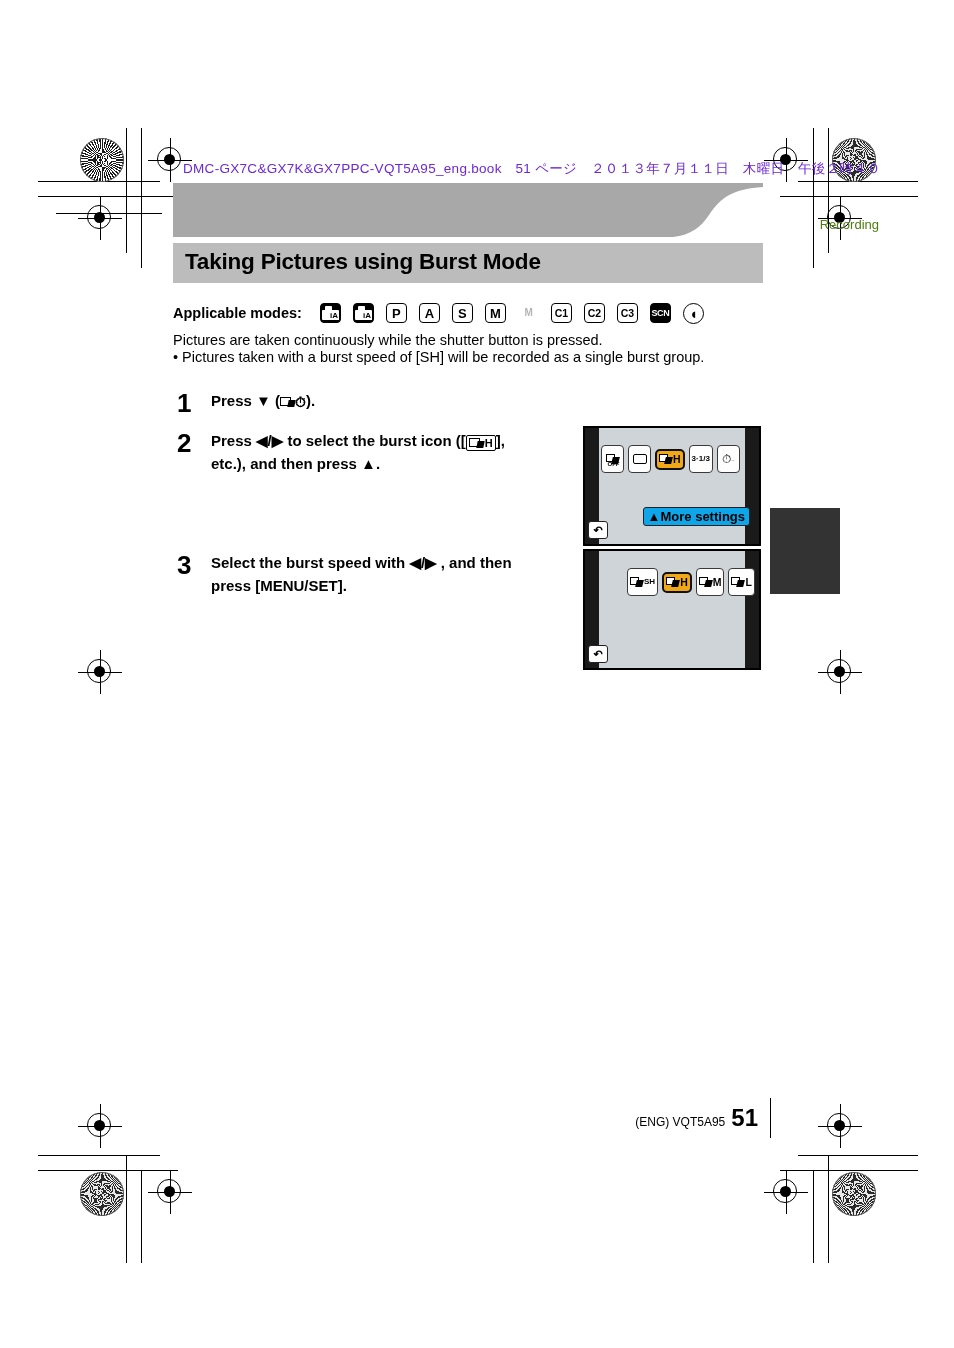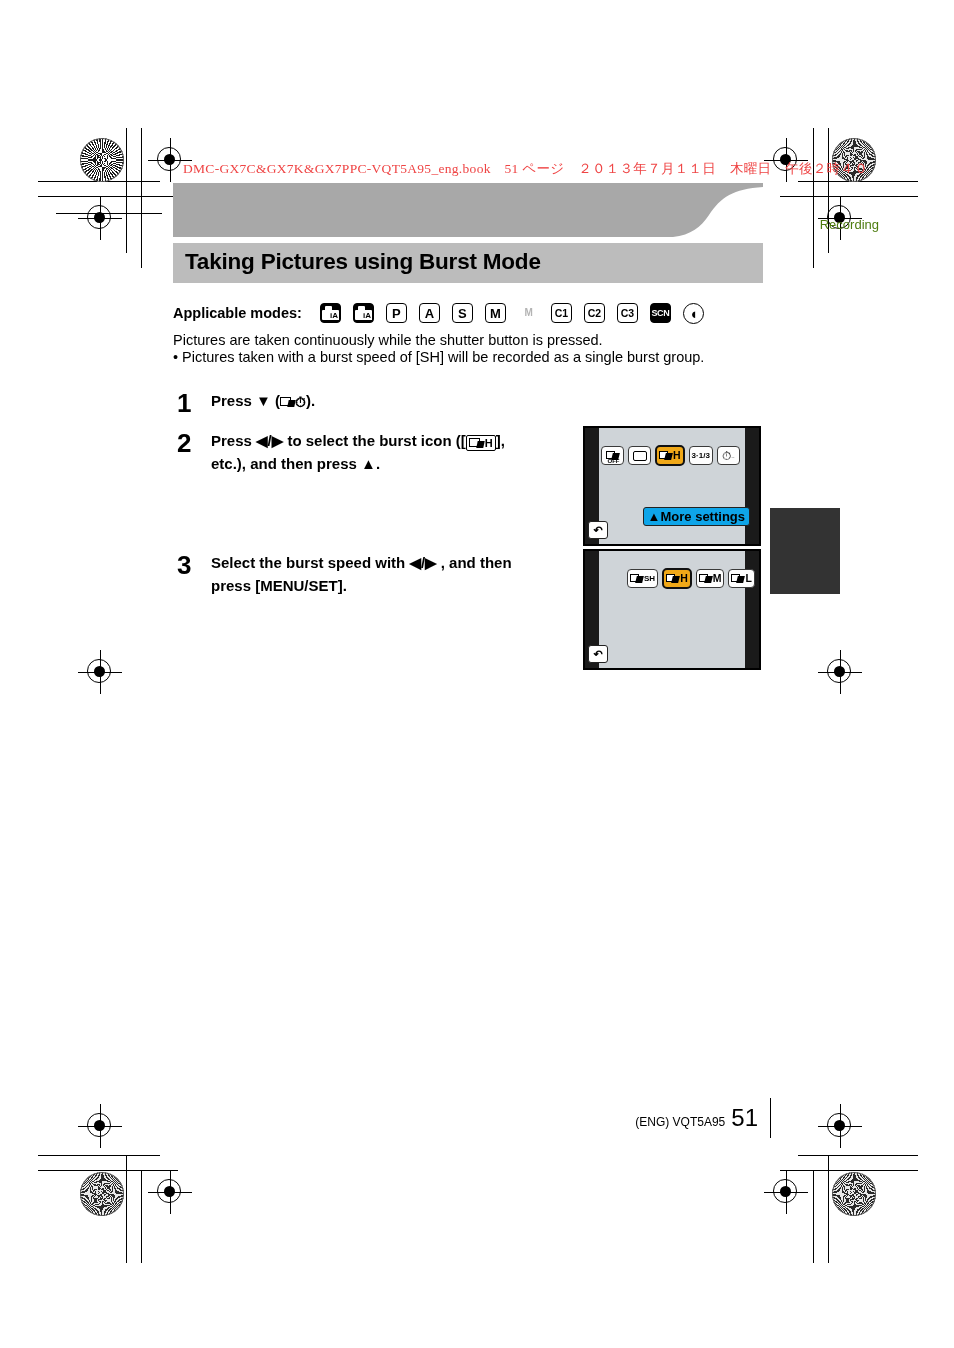--- a/index.html
+++ b/index.html
@@ -32,22 +32,22 @@
       repeating-conic-gradient(#1b1b1b 0deg 4deg, #ffffff 4deg 8deg);
     box-shadow:inset 0 0 0 1px #555;
   }
   .startarget.fine{
     background:repeating-conic-gradient(#2a2a2a 0deg 2.2deg, #e8e8e8 2.2deg 4.4deg);
   }
 
   
   .filehdr{
     position:absolute;left:183px;top:160px;width:620px;
-    font-family:Liberation Serif, serif;
-    font-size:13.5px;color:#ef4444;white-space:nowrap;letter-spacing:0.3px;
+    font-family:Liberation Sans, sans-serif;
+    font-size:13.5px;color:#6d28d9;white-space:nowrap;letter-spacing:0.3px;
   }
   .topband-shape{
     position:absolute;left:173px;top:183px;width:590px;height:58px;overflow:hidden;
   }
   .chaptag{
     position:absolute;right:75px;top:217px;
     font-size:13px;color:#4d7c0f;font-family:"Liberation Sans", sans-serif;
   }
   .titlebar{
     position:absolute;left:173px;top:243px;width:590px;height:40px;
@@ -129,21 +129,21 @@
   .lcd .barR{position:absolute;right:0;top:0;bottom:0;width:14px;background:#1a1a1a;}
   .lcd1{left:583px;top:426px;width:178px;height:120px;}
   .lcd2{left:583px;top:549px;width:178px;height:121px;}
 
   .iconrow{position:absolute;display:flex;align-items:center;gap:4px;}
   .lcd1 .iconrow{left:16px;top:17px;}
   .lcd2 .iconrow{left:42px;top:17px;}
 
   .dbox{
     display:inline-flex;align-items:center;justify-content:center;
-    height:19px;min-width:23px;padding:0 2px;
+    height:28px;min-width:23px;padding:0 2px;
     border:1.3px solid #3a3a3a;border-radius:4px;background:#fefefe;
     box-sizing:border-box;position:relative;
   }
   .dbox.sel{
     background:#f0a818;border:2.2px solid #111;border-radius:5px;height:21px;
   }
   .dbox .lab{font-size:10.5px;font-weight:bold;color:#000;line-height:1;}
   .dbox .lab.sm{font-size:8px;}
 
   .bicon{position:relative;display:inline-block;width:13px;height:10px;margin-right:1px;}
@@ -166,21 +166,21 @@
     border:1.4px solid #222;border-radius:3px;background:#fff;
     display:flex;align-items:center;justify-content:center;
     font-size:11px;font-weight:bold;color:#000;line-height:1;
   }
 
   
   .footer{
     position:absolute;right:196px;top:1104px;display:flex;align-items:baseline;gap:6px;
   }
   .footer .docid{font-size:12px;color:#000;}
-  .footer .pgno{font-size:24px;font-weight:normal;color:#000;}
+  .footer .pgno{font-size:24px;font-weight:bold;color:#000;}
 </style>
 </head>
 <body>
 
 <div class="page">
 
   <div>
     <div class="line hline" style="left:38px;top:181px;width:122px;"></div>
     <div class="line hline" style="left:38px;top:196px;width:140px;"></div>
     <div class="line vline" style="left:126px;top:128px;height:125px;"></div>

